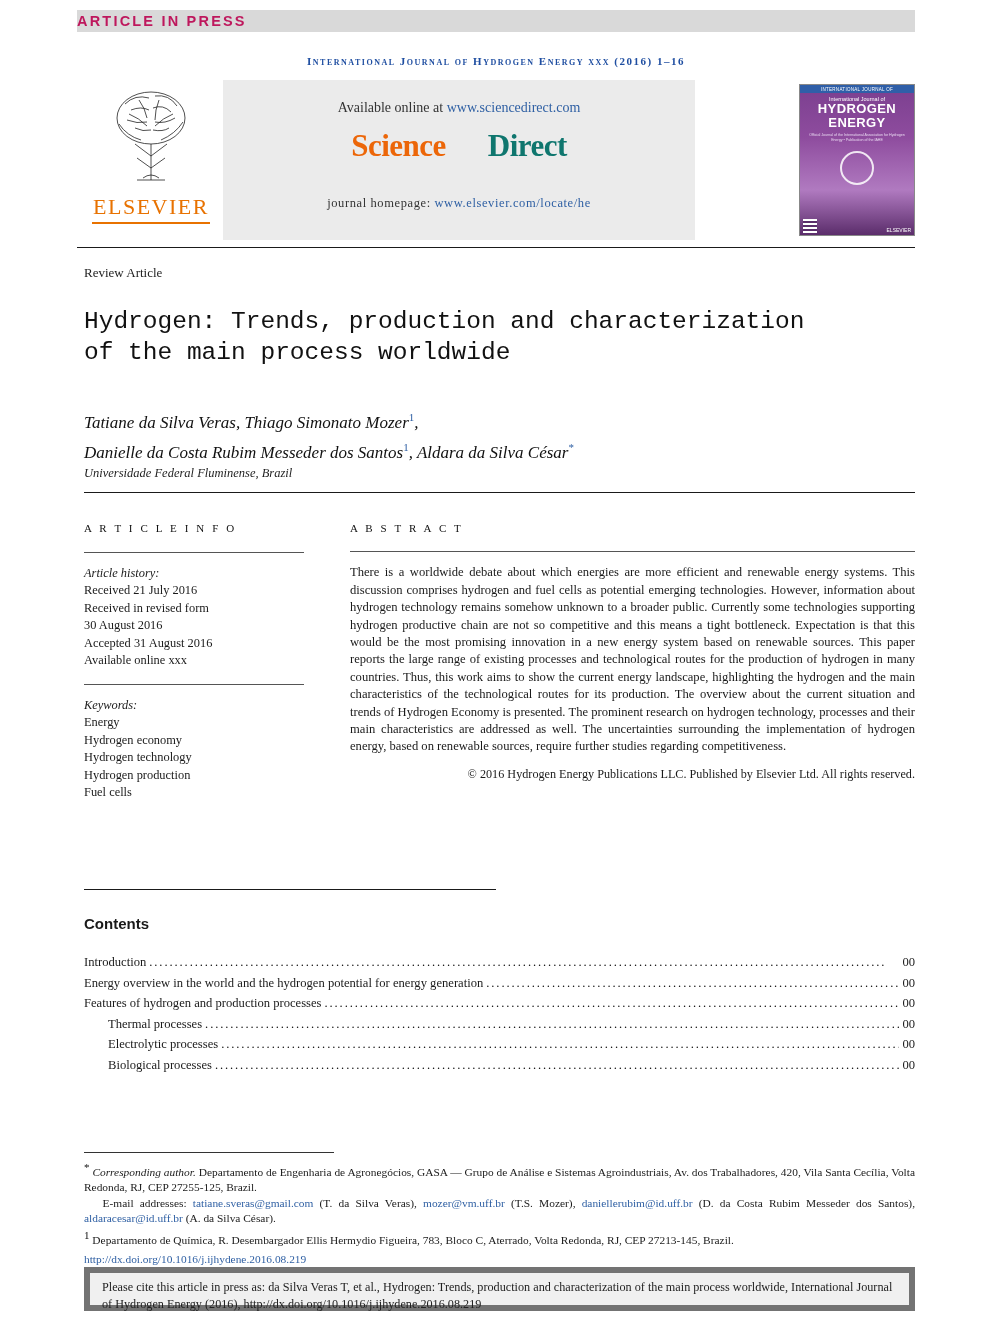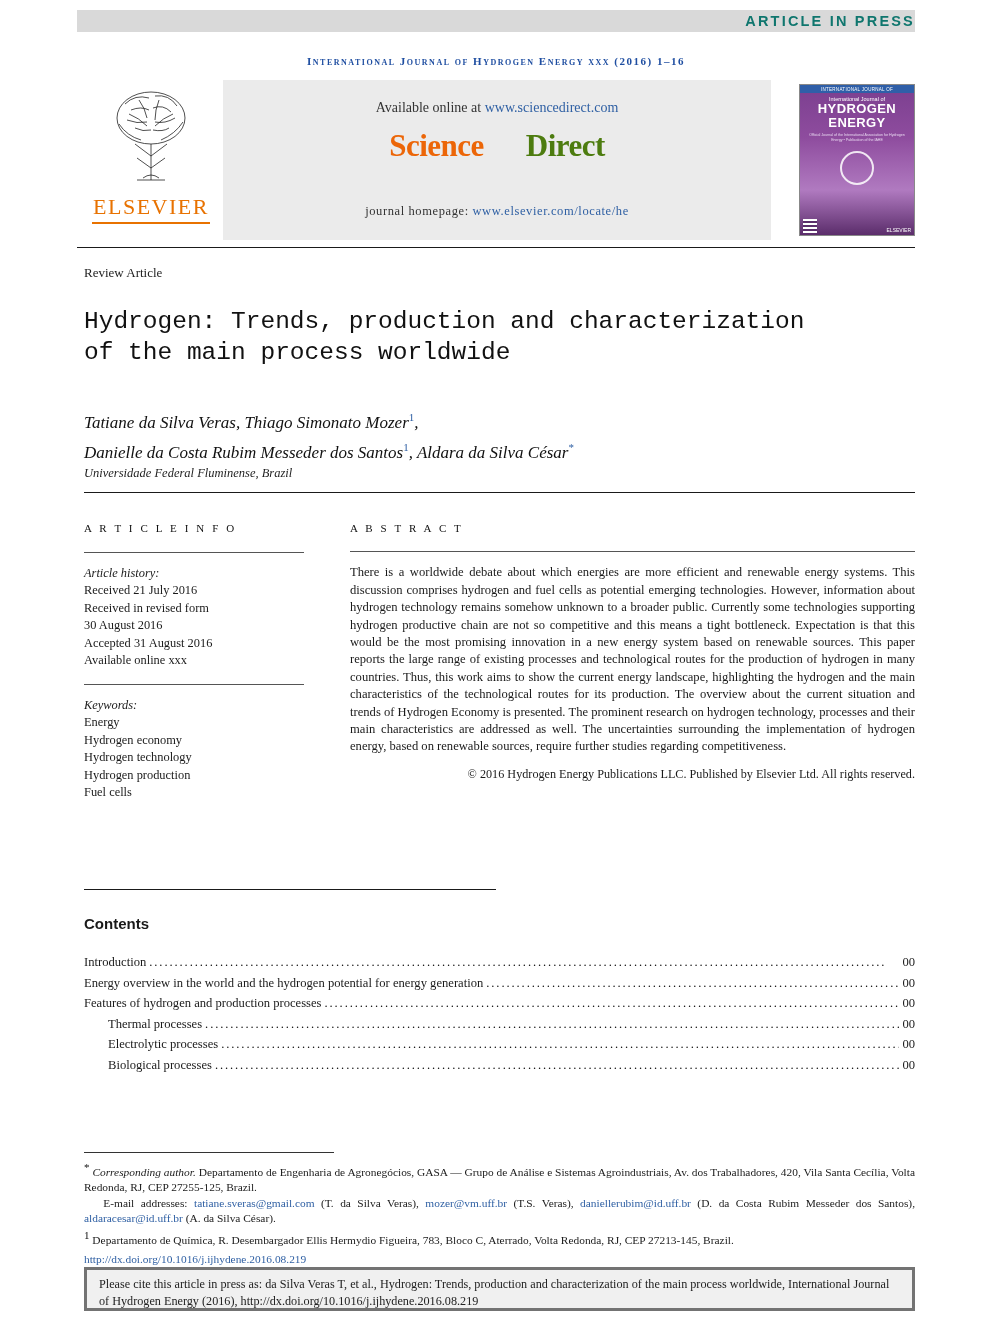--- a/index.html
+++ b/index.html
@@ -23,26 +23,26 @@
   }
 
   
   .aip-banner {
     position: absolute;
     left: 77px;
     top: 10px;
     width: 838px;
     height: 22px;
     background: #d9d9d9;
-    color: #0f766e;
+    color: #be185d;
     font-family: "Liberation Sans", sans-serif;
     font-weight: bold;
     font-size: 14.5px;
     letter-spacing: 2.2px;
-    text-align: right;
+    text-align: left;
     line-height: 22px;
   }
 
   
   .journal-line {
     position: absolute;
     left: 77px;
     top: 46px;
     width: 838px;
     text-align: center;
@@ -60,21 +60,21 @@
     position: absolute;
     left: 77px;
     top: 80px;
     width: 838px;
     height: 160px;
   }
   .masthead-center {
     position: absolute;
     left: 146px;
     top: 0;
-    width: 548px;
+    width: 472px;
     height: 160px;
     background: #ebebeb;
   }
   .avail-online {
     position: absolute;
     left: 0; right: 0;
     top: 20px;
     text-align: center;
     font-size: 14px;
     color: #333;
@@ -87,25 +87,25 @@
     position: absolute;
     left: 0; right: 0;
     top: 48px;
     text-align: center;
     font-family: "Liberation Serif", serif;
     font-size: 31px;
     font-weight: bold;
     letter-spacing: -0.5px;
   }
   .sd-science { color: #ec6608; }
-  .sd-direct { color: #4d7c0f; margin-left: 42px; }
+  .sd-direct { color: #0f766e; margin-left: 42px; }
   .journal-homepage {
     position: absolute;
     left: 0; right: 0;
-    top: 124px;
+    top: 116px;
     text-align: center;
     font-size: 12.5px;
     letter-spacing: 0.6px;
     color: #333;
   }
   .journal-homepage a {
     color: #2e5fa3;
     text-decoration: none;
   }
 
@@ -364,21 +364,21 @@
   .issn-line { margin-top: 3px; font-size: 11.6px; }
   .mark { color: #111; }
 
   
   .cite-box {
     position: absolute;
     left: 84px;
     top: 1267px;
     width: 831px;
     height: 44px;
-    border: 3px solid #737373;
+    border: 6px solid #737373;
     background: #f0f0f0;
     box-sizing: border-box;
     padding: 6px 12px;
     font-size: 12.2px;
     line-height: 16.5px;
     color: #222;
   }
 </style>
 </head>
 <body>
@@ -517,21 +517,21 @@
   </div>
 
   <div class="footnotes">
     <div class="fn-rule"></div>
     <div class="fn-block">
       <span class="sup mark">*</span>
       <i>Corresponding author.</i><span> Departamento de Engenharia de Agronegócios, GASA — Grupo de Análise e Sistemas Agroindustriais, Av. dos Trabalhadores, 420, Vila Santa Cecília, Volta Redonda, RJ, CEP 27255-125, Brazil.</span>
     </div>
     <div class="fn-block">
       &nbsp;&nbsp;&nbsp;<span>E-mail addresses:</span>
-      <a href="#">tatiane.sveras@gmail.com</a><span> (T. da Silva Veras), </span><a href="#">mozer@vm.uff.br</a><span> (T.S. Veras), </span><a href="#">daniellerubim@id.uff.br</a><span> (D. da Costa Rubim Messeder dos Santos), </span><a href="#">aldaracesar@id.uff.br</a><span> (A. da Silva César).</span>
+      <a href="#">tatiane.sveras@gmail.com</a><span> (T. da Silva Veras), </span><a href="#">mozer@vm.uff.br</a><span> (T.S. Mozer), </span><a href="#">daniellerubim@id.uff.br</a><span> (D. da Costa Rubim Messeder dos Santos), </span><a href="#">aldaracesar@id.uff.br</a><span> (A. da Silva César).</span>
     </div>
     <div class="fn-block">
       <span class="sup mark">1</span><span> Departamento de Química, R. Desembargador Ellis Hermydio Figueira, 783, Bloco C, Aterrado, Volta Redonda, RJ, CEP 27213-145, Brazil.</span>
     </div>
     <div class="doi-line">
       <a href="#">http://dx.doi.org/10.1016/j.ijhydene.2016.08.219</a>
     </div>
     <div class="issn-line">0360-3199/© 2016 Hydrogen Energy Publications LLC. Published by Elsevier Ltd. All rights reserved.</div>
   </div>
 

